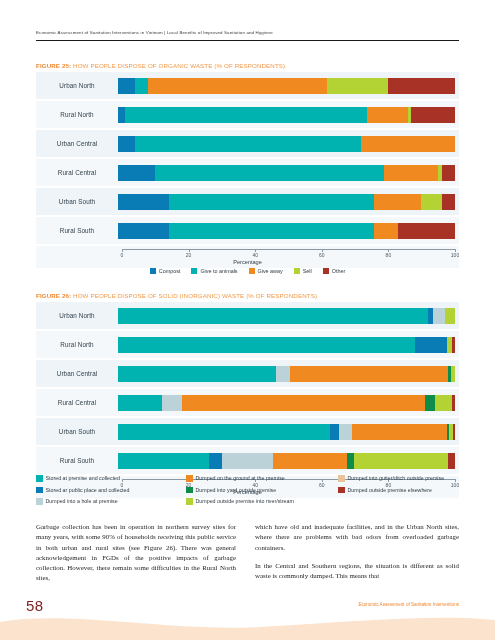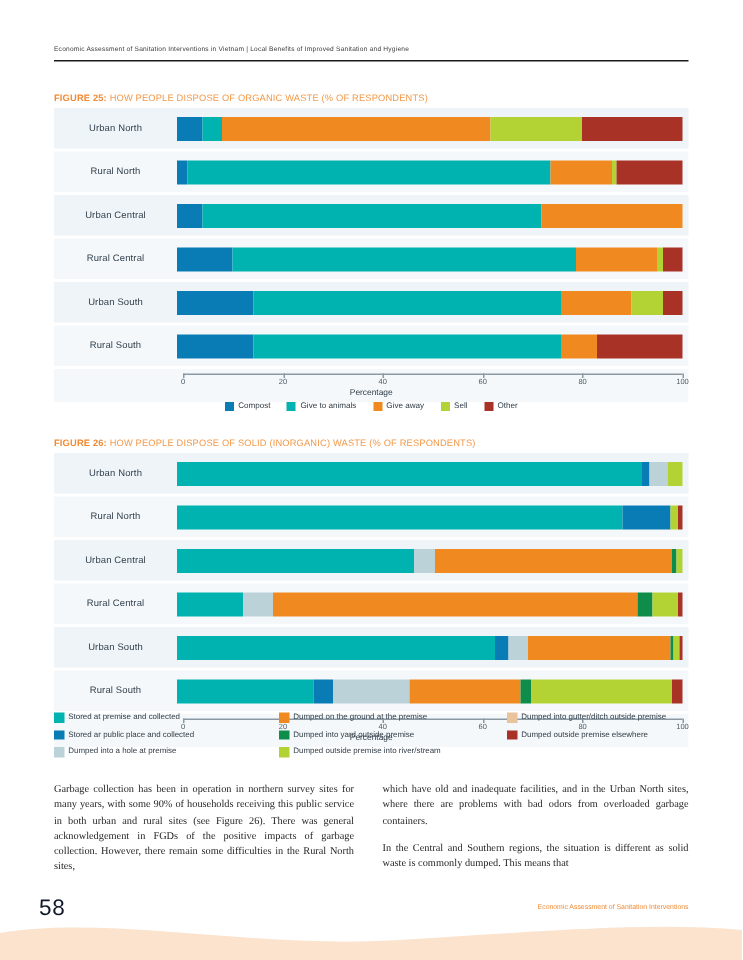--- a/index.html
+++ b/index.html
@@ -102,21 +102,21 @@
     color:#1f1f1f; text-align:justify;
     hyphens:auto;
   }
   .col-left  { left:36px; width:200px; }
   .col-right { left:255px; width:204px; }
   .body-col p { margin:0 0 8px 0; }
 
   
   .folio {
     position:absolute; left:26px; bottom:26px;
-    font-size:15px; color:#0f172a; letter-spacing:0.5px;
+    font-size:15px; color:#7f1d1d; letter-spacing:0.5px;
   }
   .footer-text {
     position:absolute; right:36px; bottom:33px;
     font-size:4.6px; color:#f08a33; white-space:nowrap;
   }
   .footer-wave {
     position:absolute; left:0; bottom:0; width:495px; height:34px;
     overflow:hidden;
   }
 </style>

